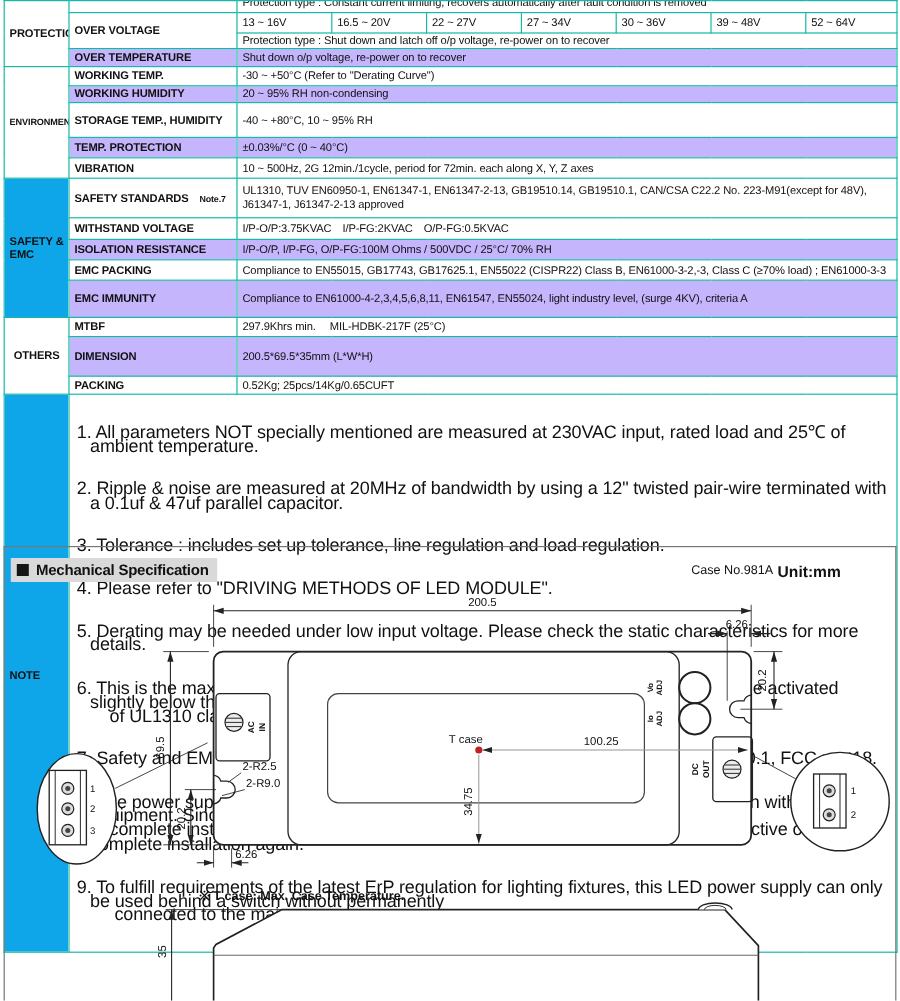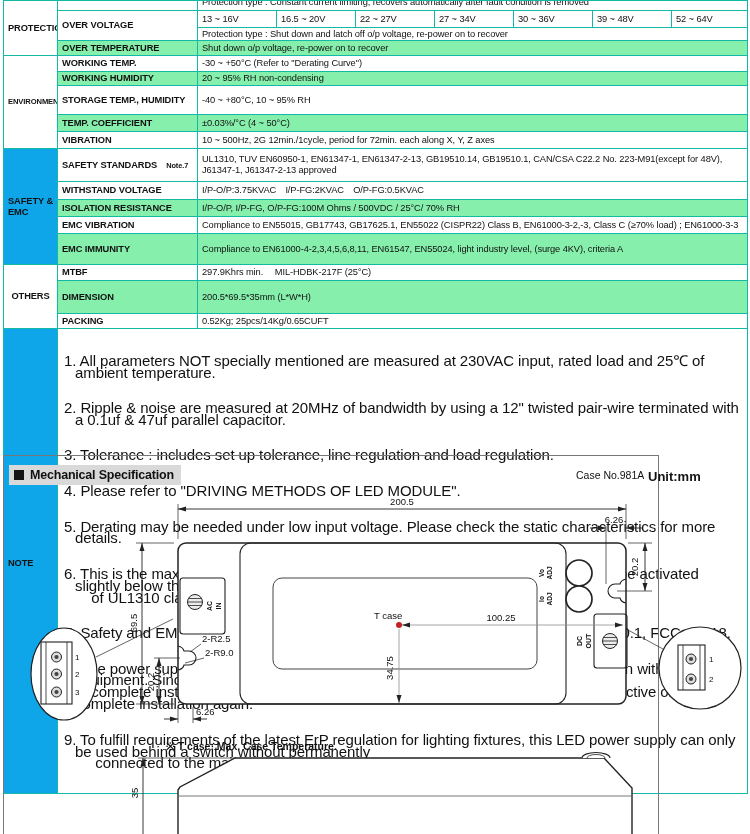--- a/index.html
+++ b/index.html
@@ -5,28 +5,28 @@
   html,body{margin:0;padding:0;background:#fff;}
   .page{position:relative;width:750px;height:834px;background:#fff;overflow:hidden;
         font-family:"Liberation Sans",sans-serif;color:#111;}
   
   table.spec{position:absolute;left:3px;top:0;width:744px;border-collapse:collapse;table-layout:fixed;}
   table.spec td{border:1px solid #14b8a6;font-size:9.3px;line-height:1.15;color:#111;
                 padding:0 4px;overflow:hidden;vertical-align:middle;letter-spacing:-0.1px;}
   td.cat{font-weight:bold;text-align:center;font-size:8.4px;padding:0 1px;background:#fff;}
   td.cat-l{font-weight:bold;text-align:left;font-size:9px;padding:0 0 0 7px;background:#0ea5e9;}
   td.lbl{font-weight:bold;font-size:9px;}
-  td.sh{background:#86efac;margin-left:40px;}
+  td.sh{background:#c4b5fd;margin-left:40px;}
   td.vtop{vertical-align:top;}
   .clipwrap{display:block;margin-top:-6px;white-space:nowrap;}
   .noteref{font-size:7.4px;font-weight:bold;margin-left:9px;}
   .notes{white-space:pre-wrap;font-size:15px;line-height:11.85px;padding:2px 2px 0 2px;}
   .notes div{padding-left:11px;text-indent:-11px;}
   
-  .mech{position:absolute;left:3px;top:455px;width:656px;height:380px;box-sizing:border-box;
+  .mech{position:absolute;left:3px;top:455px;width:744px;height:380px;box-sizing:border-box;
         border:1.2px solid #777;border-bottom:0;}
   .mech-title{position:absolute;left:5px;top:9px;width:172px;height:20px;background:#d9d9d9;
               display:flex;align-items:center;}
   .mech-bullet{width:10px;height:10px;background:#151515;margin:0 6px 0 5px;}
   .mech-title span{font-weight:bold;font-size:12.5px;letter-spacing:-0.2px;}
   .mech-case{position:absolute;left:572px;top:13px;font-size:10.5px;}
   .mech-unit{position:absolute;left:644px;top:13px;font-size:13px;font-weight:bold;}
   svg.draw{position:absolute;left:0;top:0;}
   svg.draw{font-family:"Liberation Sans",sans-serif;}
   .case{fill:#fff;stroke:#222;stroke-width:1.5;}
@@ -89,22 +89,22 @@
     </tr>
     <tr style="height:14px">
       <td class="lbl sh">WORKING HUMIDITY</td>
       <td colspan="7" class="sh">20 ~ 95% RH non-condensing</td>
     </tr>
     <tr style="height:29px">
       <td class="lbl">STORAGE TEMP., HUMIDITY</td>
       <td colspan="7">-40 ~ +80°C, 10 ~ 95% RH</td>
     </tr>
     <tr style="height:17px">
-      <td class="lbl sh">TEMP. COEFFICIENT</td>
-      <td colspan="7" class="sh">±0.03%/°C (4 ~ 50°C)</td>
+      <td class="lbl sh">TEMP. PROTECTION</td>
+      <td colspan="7" class="sh">±0.03%/°C (0 ~ 40°C)</td>
     </tr>
     <tr style="height:17px">
       <td class="lbl">VIBRATION</td>
       <td colspan="7">10 ~ 500Hz, 2G 12min./1cycle, period for  72min. each along X, Y, Z axes</td>
     </tr>
     <tr style="height:33px">
       <td class="cat-l" rowspan="5">
         <span>SAFETY &amp;</span><br>
         <span>EMC</span>
       </td>
@@ -115,21 +115,21 @@
     </tr>
     <tr style="height:18px">
       <td class="lbl">WITHSTAND VOLTAGE</td>
       <td colspan="7">I/P-O/P:3.75KVAC I/P-FG:2KVAC O/P-FG:0.5KVAC</td>
     </tr>
     <tr style="height:17px">
       <td class="lbl sh">ISOLATION RESISTANCE</td>
       <td colspan="7" class="sh">I/P-O/P, I/P-FG, O/P-FG:100M Ohms / 500VDC / 25°C/ 70% RH</td>
     </tr>
     <tr style="height:17px">
-      <td class="lbl">EMC VIBRATION</td>
+      <td class="lbl">EMC PACKING</td>
       <td colspan="7">Compliance to EN55015, GB17743, GB17625.1, EN55022 (CISPR22) Class B, EN61000-3-2,-3, Class C (≥70% load) ; EN61000-3-3</td>
     </tr>
     <tr style="height:31px">
       <td class="lbl sh">EMC IMMUNITY</td>
       <td colspan="7" class="sh">Compliance to EN61000-4-2,3,4,5,6,8,11, EN61547, EN55024, light industry level, (surge 4KV),  criteria A</td>
     </tr>
     <tr style="height:16px">
       <td class="cat" rowspan="3">OTHERS</td>
       <td class="lbl">MTBF</td>
       <td colspan="7">297.9Khrs min.  MIL-HDBK-217F (25°C)</td>

